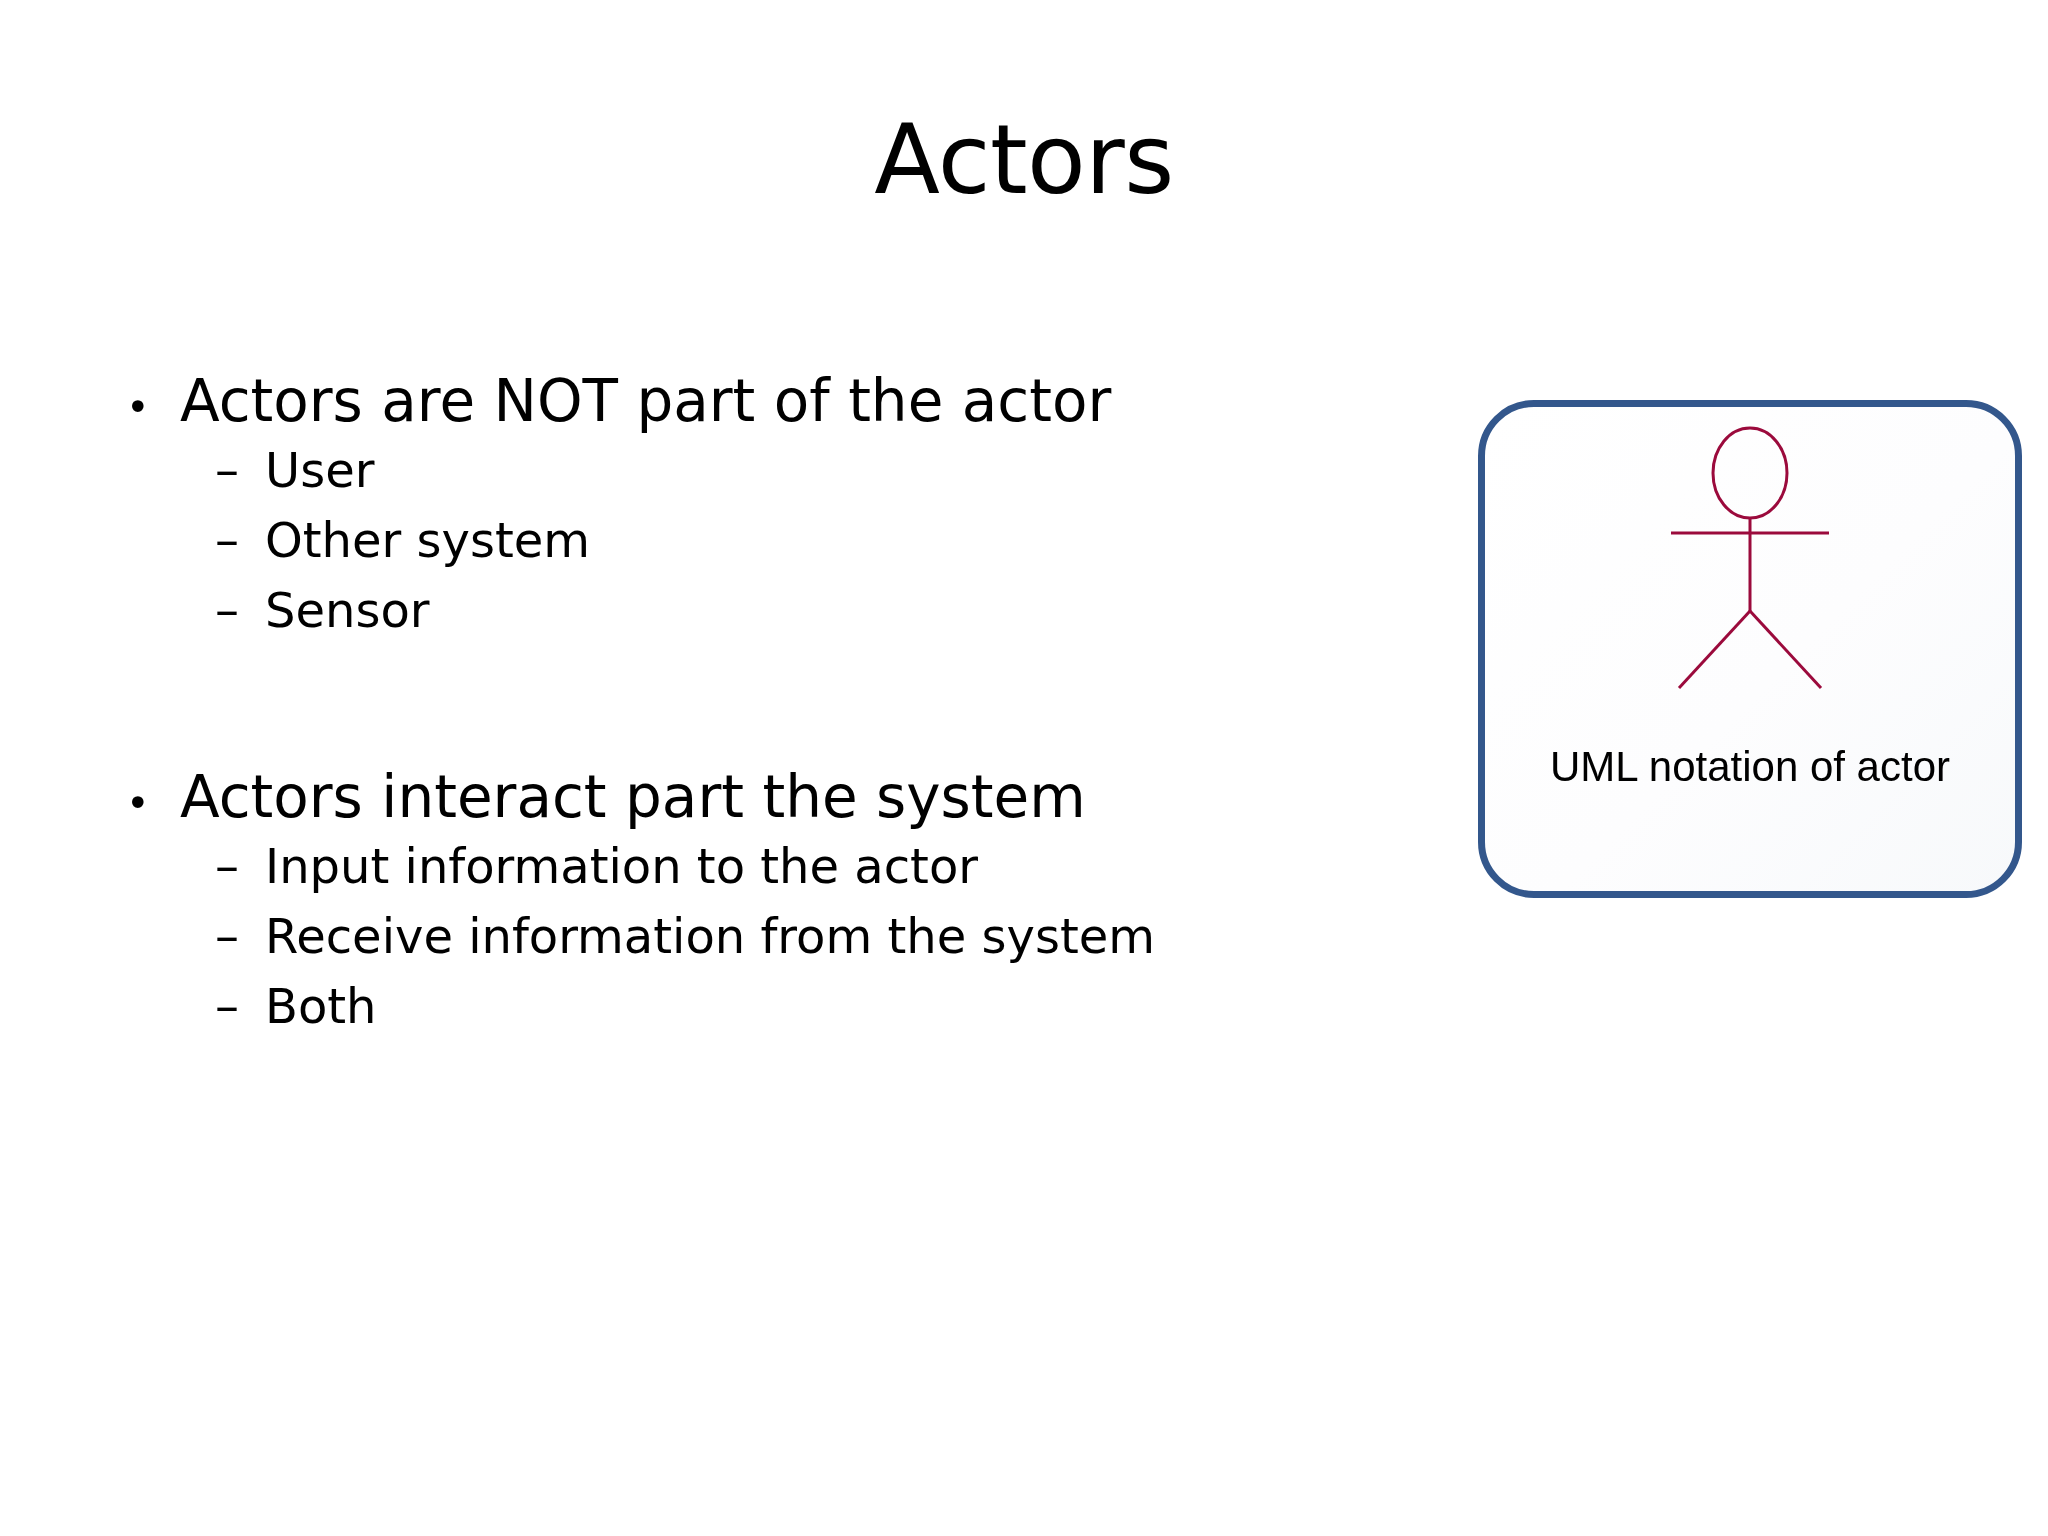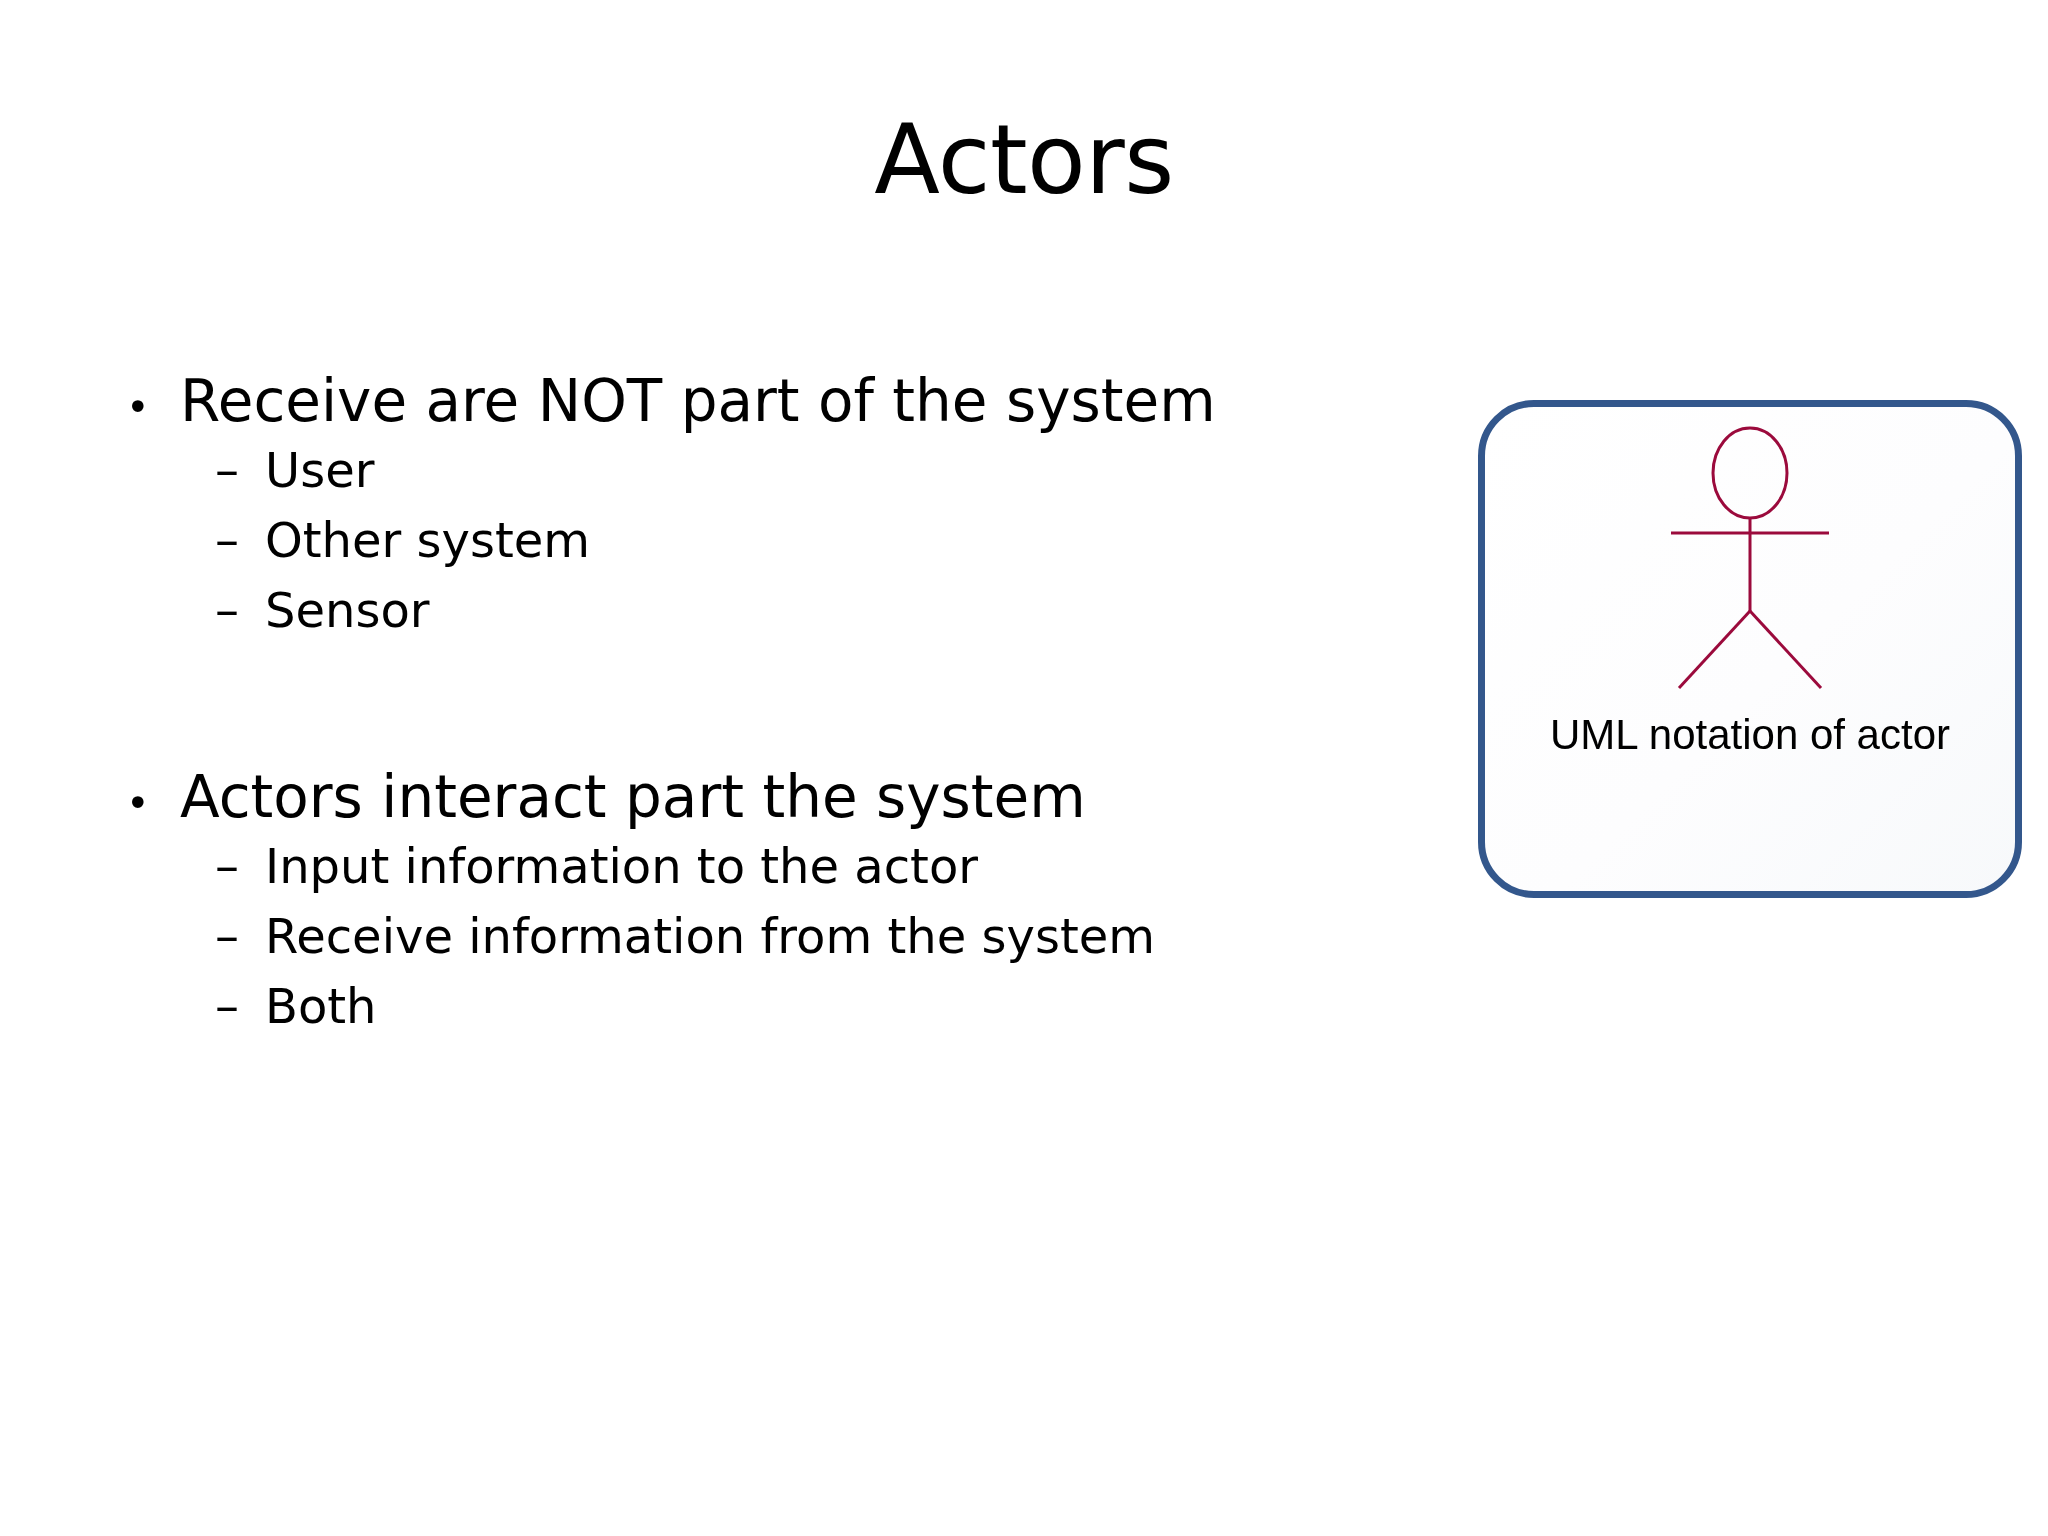--- a/index.html
+++ b/index.html
@@ -93,20 +93,21 @@
     left: 1478px;
     top: 400px;
     width: 544px;
     height: 498px;
     border: 7px solid #33578C;
     border-radius: 56px;
     background: linear-gradient(135deg, #ffffff 0%, #fdfdfe 55%, #f7f9fb 100%);
     display: flex;
     flex-direction: column;
     align-items: center;
+    gap: 32px;
   }
 
   .uml-figure {
     margin-top: 18px;
     width: 300px;
     height: 280px;
   }
 
   .uml-caption {
     margin-top: 6px;
@@ -126,21 +127,21 @@
 <div class="slide">
 
   <div class="slide-title">Actors</div>
 
   <div class="body-content">
 
     <div class="bullet-group">
 
       <div class="bullet-l1">
         <span class="marker">•</span>
-        <span class="text">Receive are NOT part of the system</span>
+        <span class="text">Actors are NOT part of the actor</span>
       </div>
 
       <div class="bullet-l2">
         <span class="marker">–</span>
         <span class="text">User</span>
       </div>
 
       <div class="bullet-l2">
         <span class="marker">–</span>
         <span class="text">Other system</span>

